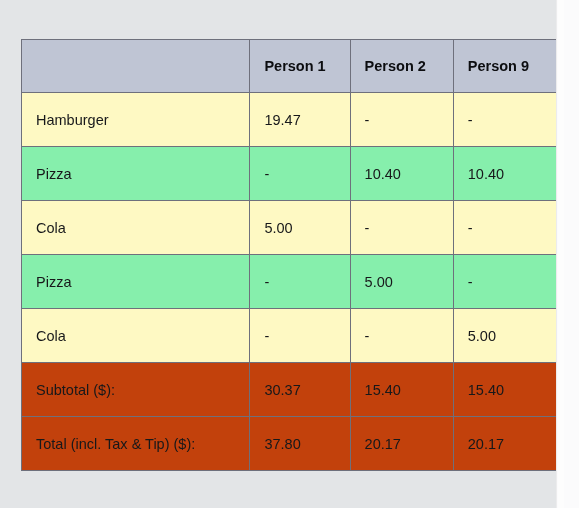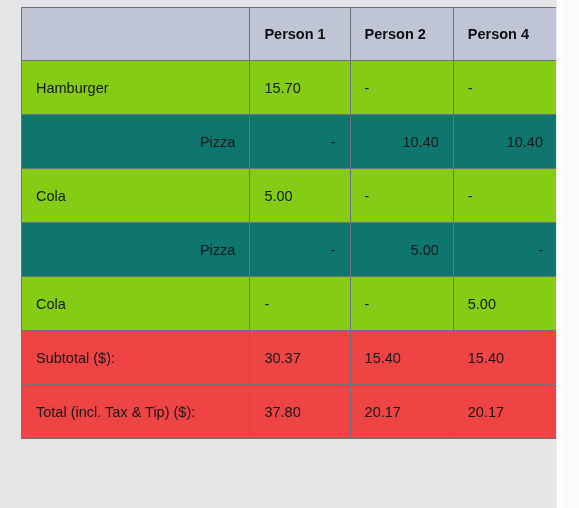--- a/index.html
+++ b/index.html
@@ -49,20 +49,21 @@
     left: 21px;
     top: 7px;
     width: 537px;
   }
 
   table.split-table {
     border-collapse: collapse;
     table-layout: fixed;
     width: 537px;
     background: #eceef0;
+    margin-top: 32px;
   }
 
   table.split-table th,
   table.split-table td {
     border: 1px solid #6e707c;
     padding: 0 14px;
     height: 53px;
     font-size: 14.5px;
     color: #17181a;
     text-align: left;
@@ -73,30 +74,29 @@
 
   table.split-table thead th {
     background: #bfc5d4;
     font-weight: bold;
     font-size: 14.5px;
     height: 52px;
     color: #0c0d10;
   }
 
   table.split-table tbody tr.body-row td {
-    background: #84cc16;
+    background: #fef9c3;
     font-weight: normal;
   }
   table.split-table tbody tr.body-row.alt td {
-    background: #0f766e;
-    text-align: right;
+    background: #86efac;
   }
 
   table.split-table tbody tr.summary-row td {
-    background: #ef4444;
+    background: #c2410c;
   }
 
   table.split-table tbody tr.overall-row td {
     background: #f4f5f6;
     height: 52px;
   }
 
   col.label-col  { width: 228px; }
   col.p1-col     { width: 100px; }
   col.p2-col     { width: 103px; }
@@ -113,28 +113,28 @@
       <col class="label-col">
       <col class="p1-col">
       <col class="p2-col">
       <col class="p3-col">
     </colgroup>
     <thead>
       <tr>
         <th></th>
         <th>Person 1</th>
         <th>Person 2</th>
-        <th>Person 4</th>
+        <th>Person 9</th>
       </tr>
     </thead>
     <tbody>
 
       <tr class="body-row">
         <td>Hamburger</td>
-        <td>15.70</td>
+        <td>19.47</td>
         <td>-</td>
         <td>-</td>
       </tr>
 
       <tr class="body-row alt">
         <td>Pizza</td>
         <td>-</td>
         <td>10.40</td>
         <td>10.40</td>
       </tr>

